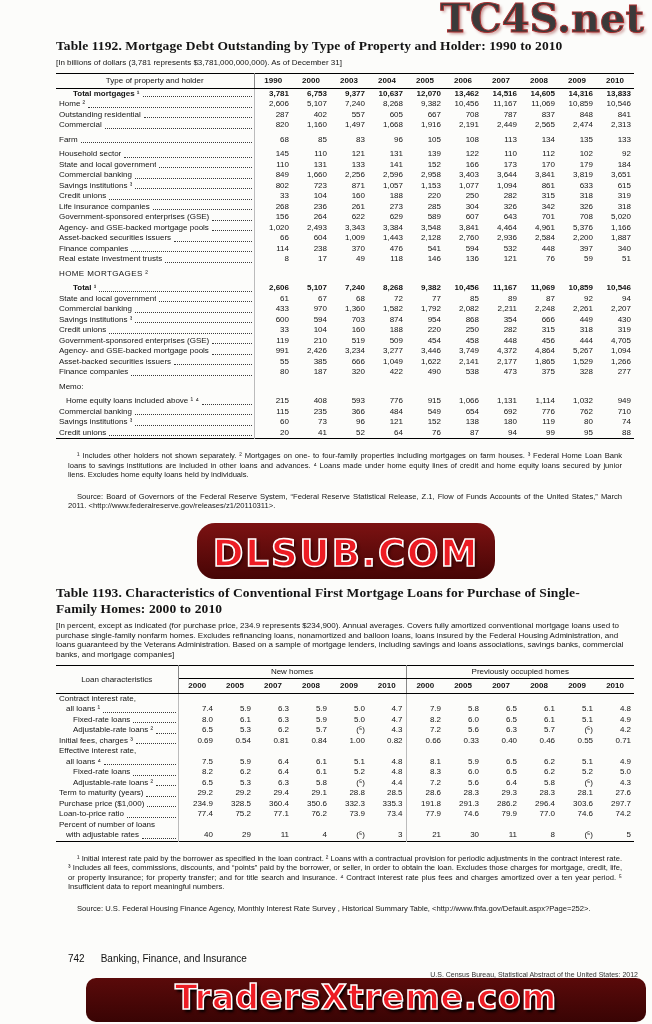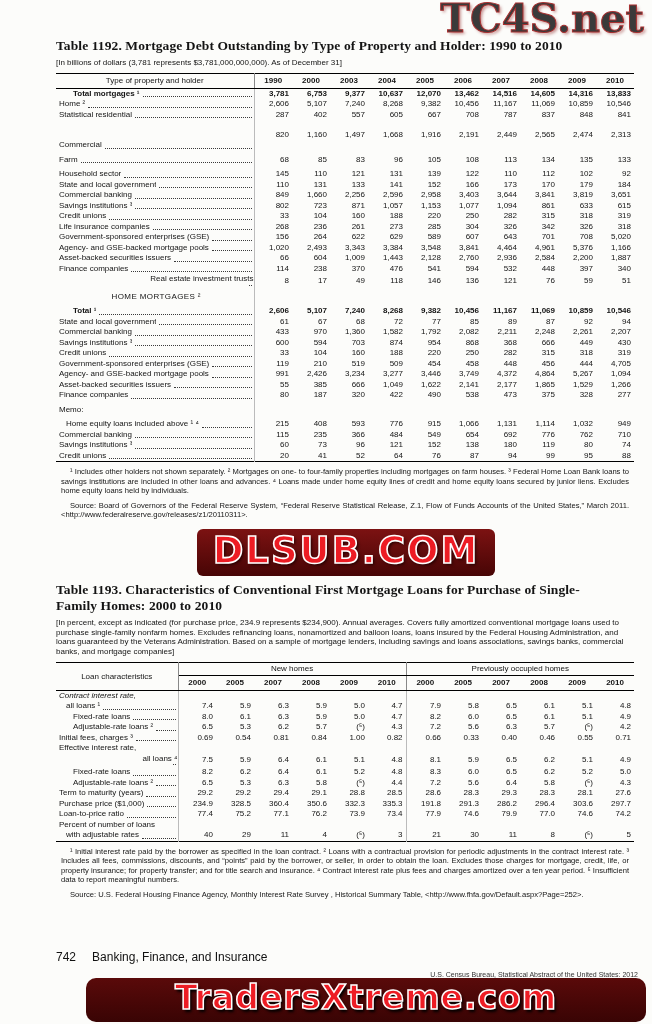--- a/index.html
+++ b/index.html
@@ -25,42 +25,42 @@
   th.group{text-align:center;border-bottom:1px solid #000;padding:1px 0 2px}
   th.grpline{border-left:1px solid #888}
   td.num{text-align:right;padding:0 3px 0 0;line-height:10.5px;white-space:nowrap}
   td.stub{padding:0 0 0 3px;border-right:1px solid #bbb;vertical-align:bottom}
   td.grpstart{border-left:1px solid #bbb}
   .data td.space{padding-top:4px}
   tr.bold td{font-weight:700}
   .stubwrap{display:flex;align-items:flex-end;line-height:10.5px}
   .lbl{white-space:nowrap;overflow:hidden}
   .leader{flex:1 1 auto;min-width:3px;border-bottom:1px dotted #3a3a3a;height:1px;margin:0 2px 2px 3px}
-  .stubwrap.section{justify-content:center}
+  .stubwrap.section{justify-content:flex-start}
   .stubwrap.section .lbl{letter-spacing:.4px}
 
   
   .fn{width:578px;margin:3px 0 0;font-size:7.6px;line-height:9.5px;text-align:justify}
-  .fn p{margin:5px;text-indent:9px}
+  .fn p{margin:12px;text-indent:9px}
 
   
   .wm-top{position:absolute;top:-6px;right:8px}
   .wm-top span{font-family:"DejaVu Serif",serif;font-weight:700;font-size:40px;color:#3a3a3a;
                -webkit-text-stroke:1px #a83030;text-shadow:2px 2px 3px rgba(140,30,30,.45)}
   .wm-mid{margin:9px auto 6px;width:fit-content;background:linear-gradient(#7c1212,#470505);
-          border-radius:6px;padding:0 16px 4px}
+          border-radius:18px;padding:9px 16px 4px}
   .wm-mid span{font-family:"DejaVu Sans",sans-serif;font-weight:800;font-size:37px;letter-spacing:2px;
                color:#ed1c24;-webkit-text-stroke:1.6px #fff;text-shadow:2px 2px 3px #2a0000}
   .wm-bottom{position:absolute;bottom:2px;right:6px;width:560px;text-align:center;
              background:linear-gradient(#5a0a0a,#390404);border-radius:10px;padding:0 0 5px}
   .wm-bottom span{font-family:"DejaVu Sans",sans-serif;font-weight:800;font-size:33px;letter-spacing:1px;
                   color:#ed1c24;-webkit-text-stroke:1.5px #fff;text-shadow:2px 3px 3px #000}
 
   
-  .footer{position:absolute;left:56px;bottom:60px;font-size:12px;color:#111}
+  .footer{position:absolute;left:68px;bottom:60px;font-size:10px;color:#111}
   .footer .pageno{margin-right:16px}
   .imprint{position:absolute;right:14px;bottom:46px;font-size:7px;color:#333}
 </style>
 </head>
 <body>
 
 <div class="wm-top">
   <span>TC4S.net</span>
 </div>
 
@@ -131,38 +131,38 @@
           <td class="num">9,382</td>
           <td class="num">10,456</td>
           <td class="num">11,167</td>
           <td class="num">11,069</td>
           <td class="num">10,859</td>
           <td class="num">10,546</td>
         </tr>
         <tr>
           <td class="stub">
             <div class="stubwrap" style="padding-left: 0px;">
-              <span class="lbl">Statistical residential</span>
+              <span class="lbl">Outstanding residential</span>
               <span class="leader"></span>
             </div>
           </td>
           <td class="num">287</td>
           <td class="num">402</td>
           <td class="num">557</td>
           <td class="num">605</td>
           <td class="num">667</td>
           <td class="num">708</td>
           <td class="num">787</td>
           <td class="num">837</td>
           <td class="num">848</td>
           <td class="num">841</td>
         </tr>
         <tr>
           <td class="stub">
-            <div class="stubwrap" style="padding-left: 0px; margin-top: 20px;">
+            <div class="stubwrap" style="padding-left: 0px;">
               <span class="lbl">Commercial</span>
               <span class="leader"></span>
             </div>
           </td>
           <td class="num">820</td>
           <td class="num">1,160</td>
           <td class="num">1,497</td>
           <td class="num">1,668</td>
           <td class="num">1,916</td>
           <td class="num">2,191</td>
@@ -364,21 +364,21 @@
           <td class="num">476</td>
           <td class="num">541</td>
           <td class="num">594</td>
           <td class="num">532</td>
           <td class="num">448</td>
           <td class="num">397</td>
           <td class="num">340</td>
         </tr>
         <tr>
           <td class="stub">
-            <div class="stubwrap" style="padding-left: 0px; flex-direction: column;">
+            <div class="stubwrap" style="padding-left: 0px;">
               <span class="lbl">Real estate investment trusts</span>
               <span class="leader"></span>
             </div>
           </td>
           <td class="num">8</td>
           <td class="num">17</td>
           <td class="num">49</td>
           <td class="num">118</td>
           <td class="num">146</td>
           <td class="num">136</td>
@@ -464,21 +464,21 @@
               <span class="lbl">Savings institutions ³</span>
               <span class="leader"></span>
             </div>
           </td>
           <td class="num">600</td>
           <td class="num">594</td>
           <td class="num">703</td>
           <td class="num">874</td>
           <td class="num">954</td>
           <td class="num">868</td>
-          <td class="num">368</td>
+          <td class="num">354</td>
           <td class="num">666</td>
           <td class="num">449</td>
           <td class="num">430</td>
         </tr>
         <tr>
           <td class="stub">
             <div class="stubwrap" style="padding-left: 0px;">
               <span class="lbl">Credit unions</span>
               <span class="leader"></span>
             </div>
@@ -703,21 +703,21 @@
           <th class="yr">2005</th>
           <th class="yr">2007</th>
           <th class="yr">2008</th>
           <th class="yr">2009</th>
           <th class="yr">2010</th>
         </tr>
     </thead>
     <tbody id="t1193-body">
         <tr>
           <td class="stub">
-            <div class="stubwrap" style="padding-left: 0px; font-style: italic;">
+            <div class="stubwrap" style="padding-left: 0px;">
               <span class="lbl">Contract interest rate,</span>
             </div>
           </td>
           <td class="num"></td>
           <td class="num"></td>
           <td class="num"></td>
           <td class="num"></td>
           <td class="num"></td>
           <td class="num"></td>
           <td class="num grpstart"></td>
@@ -821,21 +821,21 @@
           <td class="num"></td>
           <td class="num grpstart"></td>
           <td class="num"></td>
           <td class="num"></td>
           <td class="num"></td>
           <td class="num"></td>
           <td class="num"></td>
         </tr>
         <tr>
           <td class="stub">
-            <div class="stubwrap" style="padding-left: 7px; flex-direction: column;">
+            <div class="stubwrap" style="padding-left: 7px;">
               <span class="lbl">all loans ⁴</span>
               <span class="leader"></span>
             </div>
           </td>
           <td class="num">7.5</td>
           <td class="num">5.9</td>
           <td class="num">6.4</td>
           <td class="num">6.1</td>
           <td class="num">5.1</td>
           <td class="num">4.8</td>

